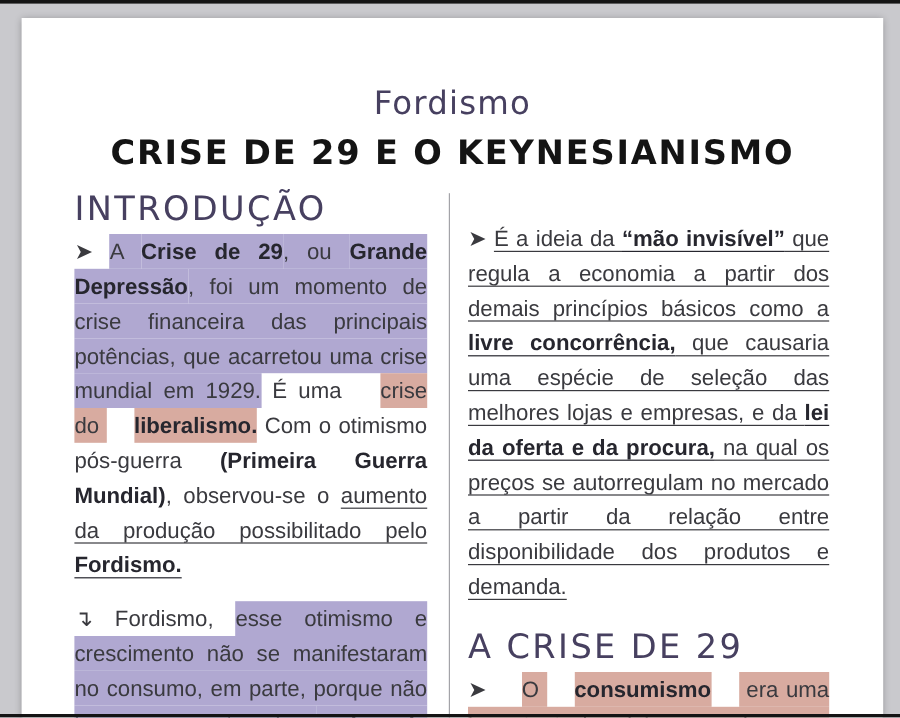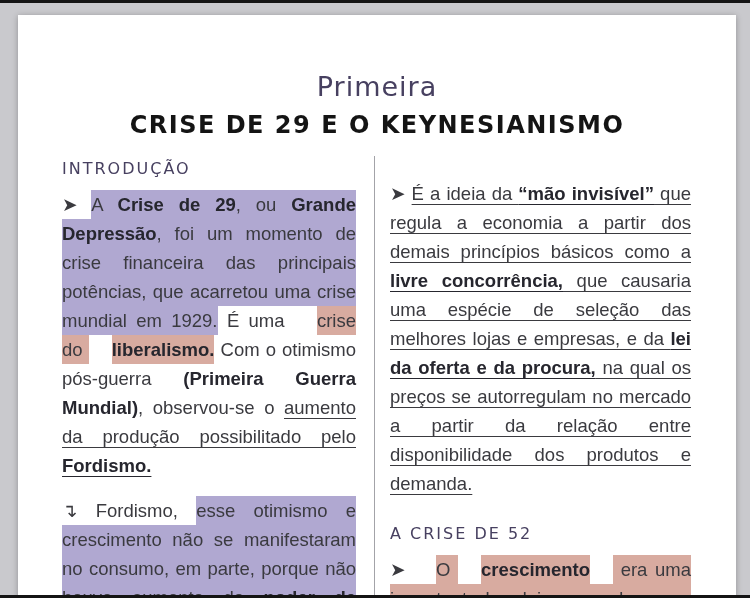--- a/index.html
+++ b/index.html
@@ -37,39 +37,39 @@
     text-align:center;
     font-family:"DejaVu Sans", sans-serif;
     font-size:27px;
     letter-spacing:1px;
     color:var(--heading_ink);
   }
   .title{
     margin-top:9px;
     text-align:center;
     font-family:"DejaVu Sans", sans-serif;
-    font-size:24px;
+    font-size:28px;
     font-weight:800;
     letter-spacing:1.5px;
     text-transform:uppercase;
     color:var(--title_ink);
   }
   .columns{
     display:flex;
     align-items:stretch;
     margin:15px 45px 0 44px;
     min-height:470px;
   }
   .col{font-size:18.5px;line-height:29px;color:var(--body_ink);text-align:justify;}
   .col.left{flex:0 0 294px;}
   .divider{flex:0 0 1px;background:var(--divider);margin:2px 15px 0 18px;}
   .col.right{flex:1 1 auto;padding-top:25px;}
   h2{
     font-family:"DejaVu Sans", sans-serif;
-    font-size:16px;
+    font-size:28px;
     font-weight:500;
     letter-spacing:2px;
     color:var(--heading_ink);
     text-align:left;
   }
   .col.left h2{margin:0 0 7px 0;}
   .col.right h2{margin:21px 0 7px 0;}
   p{margin:0;}
   p + p{margin-top:16px;}
   .hl-p{background:var(--highlight_purple);padding:4px 0;}
@@ -77,34 +77,34 @@
   .b{font-weight:bold;color:var(--bold_ink);}
   .u{text-decoration:underline;text-decoration-thickness:1.3px;text-underline-offset:3.5px;margin-top:43px;}
   .bullet{letter-spacing:0;}
 </style>
 </head>
 <body>
 
 <div class="bar top"></div>
 
 <div class="page">
-  <div class="course">Primeira</div>
+  <div class="course">Fordismo</div>
   <h1 class="title">Crise de 29 e o Keynesianismo</h1>
 
   <div class="columns">
     <div class="col left">
       <h2>INTRODUÇÃO</h2>
       <p><span class="bullet">➤ </span><span class="hl-p">A </span><span class="hl-p b">Crise de 29</span><span class="hl-p">, ou </span><span class="hl-p b">Grande Depressão</span><span class="hl-p">, foi um momento de crise financeira das principais potências, que acarretou uma crise mundial em 1929.</span><span> É uma </span><span class="hl-s">crise do </span><span class="hl-s b">liberalismo.</span><span> Com o otimismo pós-guerra </span><span class="b">(Primeira Guerra Mundial)</span><span>, observou-se o </span><span class="u">aumento da produção possibilitado pelo </span><span class="u b">Fordismo.</span></p>
       <p><span class="bullet">↴ </span><span>Fordismo, </span><span class="hl-p">esse otimismo e crescimento não se manifestaram no consumo, em parte, porque não houve aumento do </span><span class="hl-p b">poder de compra dos trabalhadores.</span><span> </span></p>
 
     </div>
 
     <div class="divider"></div>
 
     <div class="col right">
       <p><span class="bullet">➤ </span><span class="u">É a ideia da </span><span class="u b">“mão invisível”</span><span class="u"> que regula a economia a partir dos demais princípios básicos como a </span><span class="u b">livre concorrência,</span><span class="u"> que causaria uma espécie de seleção das melhores lojas e empresas, e da </span><span class="u b">lei da oferta e da procura,</span><span class="u"> na qual os preços se autorregulam no mercado a partir da relação entre disponibilidade dos produtos e demanda.</span></p>
-      <h2>A CRISE DE 52</h2>
-      <p><span class="bullet">➤ </span><span class="hl-s">O </span><span class="hl-s b">crescimento</span><span class="hl-s"> era uma importante bandeira pregada nesse contexto, no qual a capacidade de expandir o mercado consumidor estava limitada. Com </span></p>
+      <h2>A CRISE DE 29</h2>
+      <p><span class="bullet">➤ </span><span class="hl-s">O </span><span class="hl-s b">consumismo</span><span class="hl-s"> era uma importante bandeira pregada nesse contexto, no qual a capacidade de expandir o mercado consumidor estava limitada. Com </span></p>
     </div>
   </div>
 </div>
 
 <div class="bar bottom"></div>
 
 </body></html>

